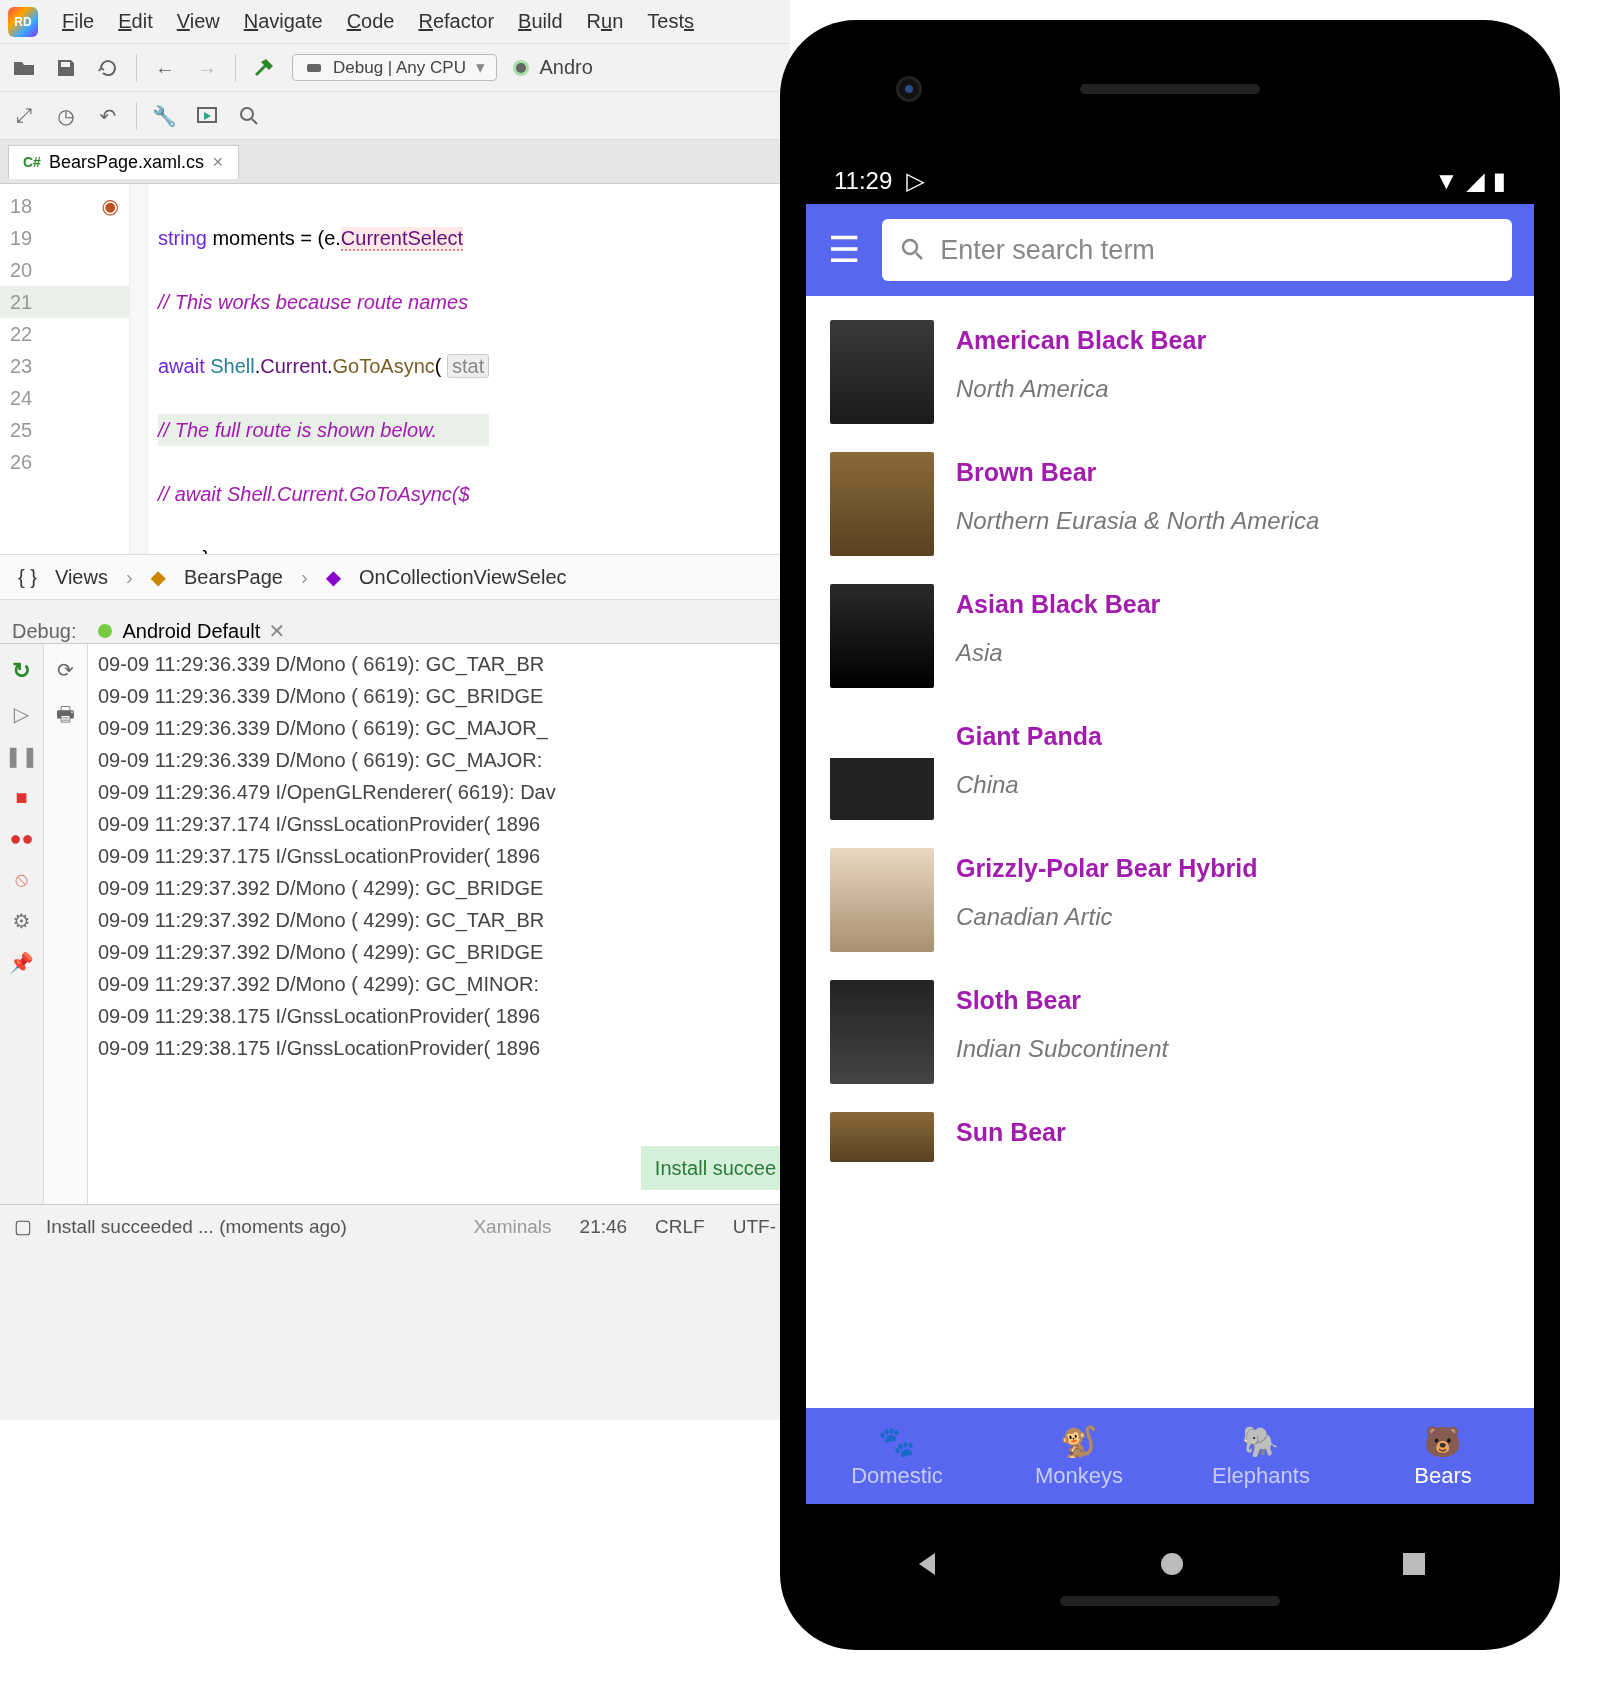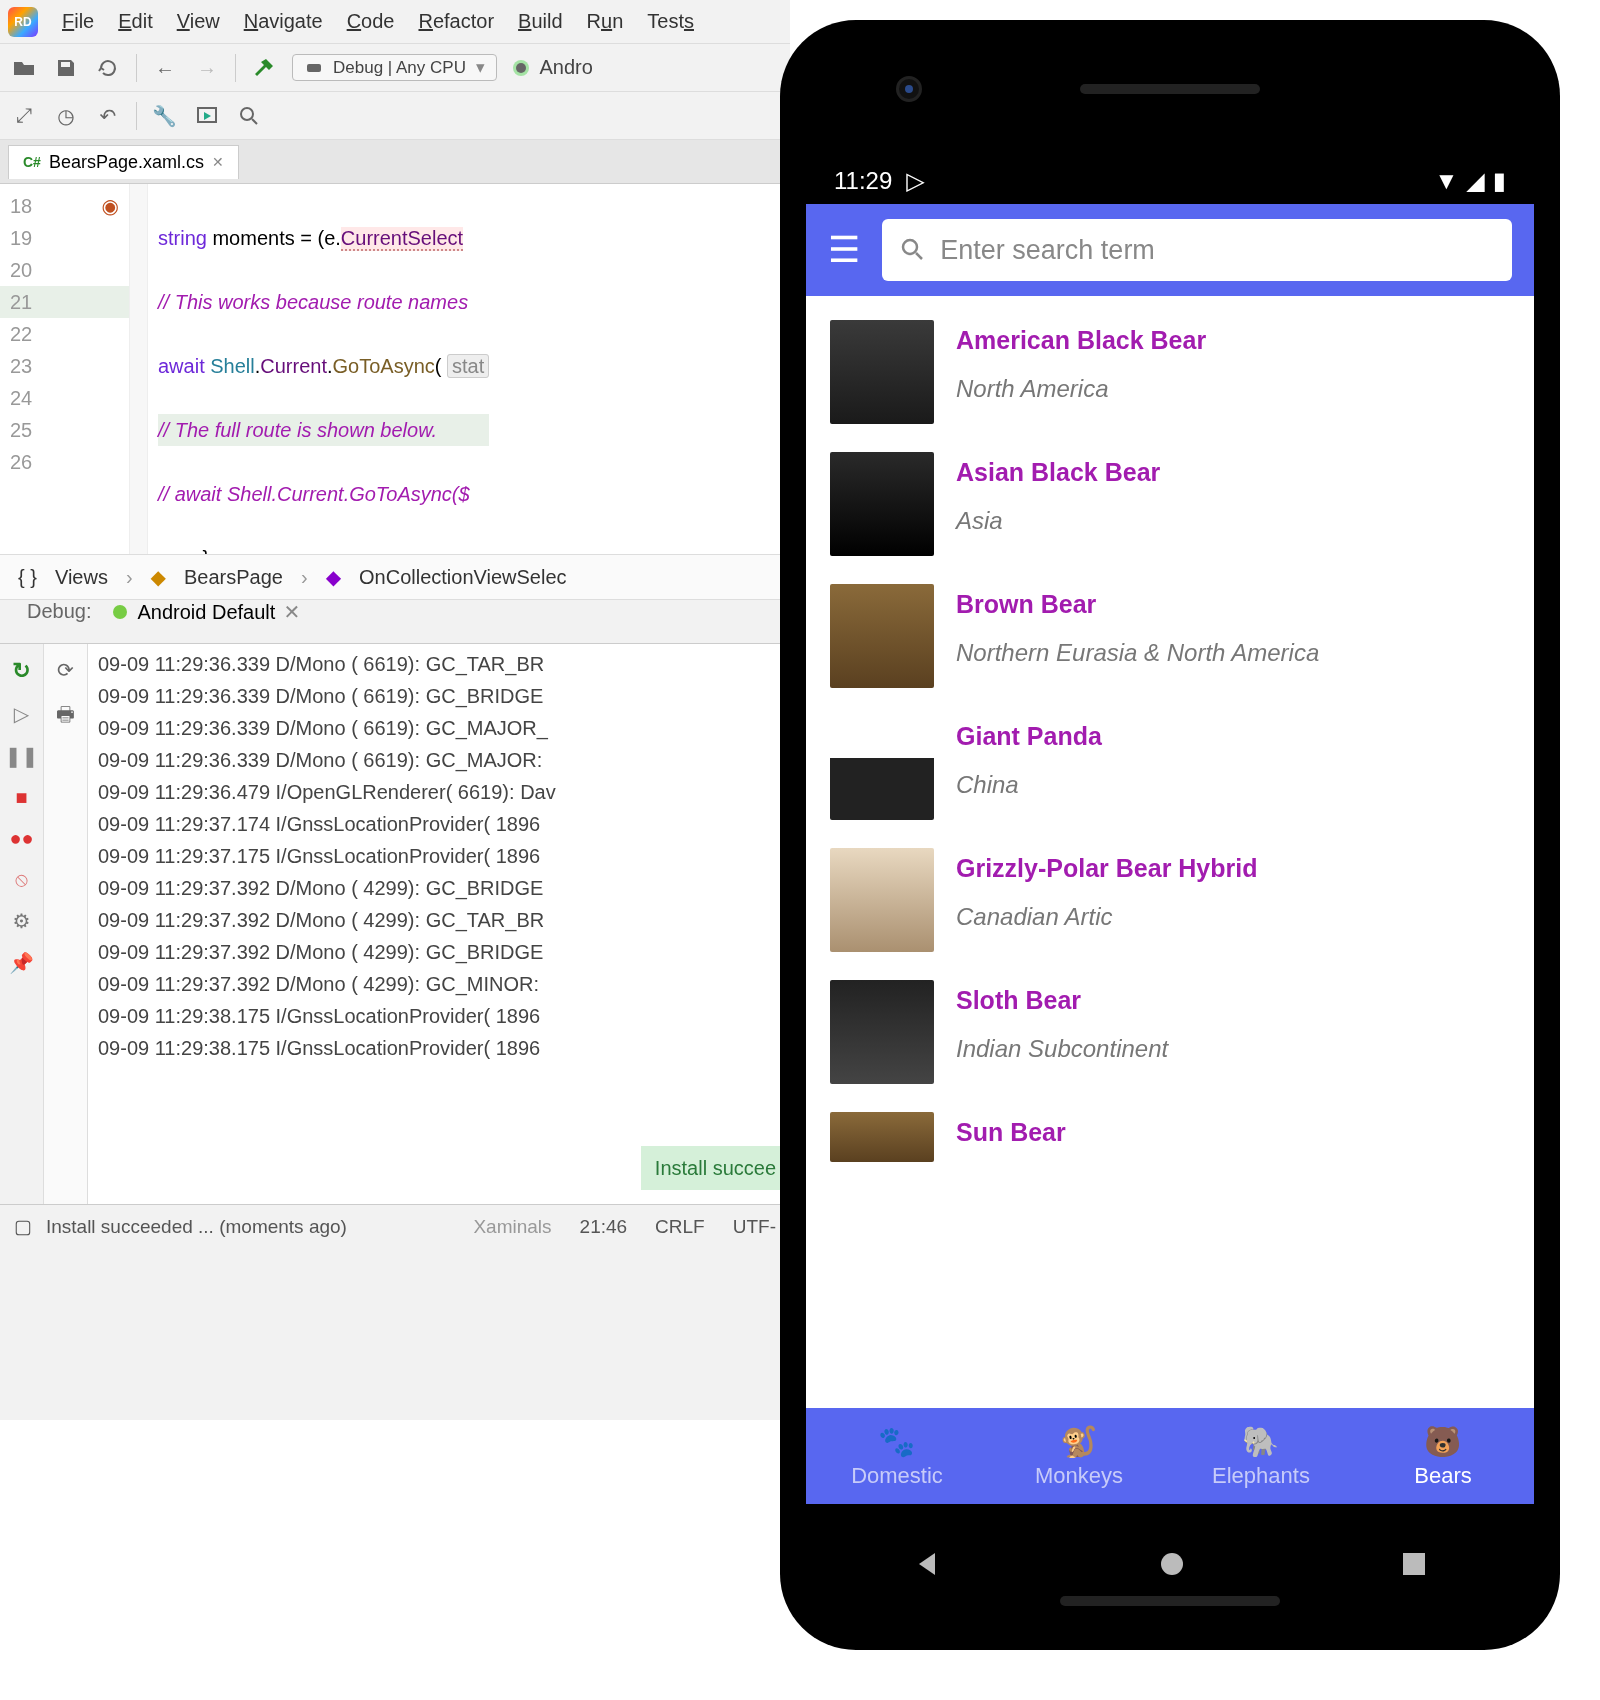--- a/index.html
+++ b/index.html
@@ -29,21 +29,21 @@
 .code { padding:6px 10px; line-height:32px; white-space:pre; overflow:hidden;}
 .kw { color:#6d28d9; }
 .type { color:#267f99; }
 .method { color:#795e26; }
 .comment { color:#a21caf; font-style:italic;}
 .prop { color:#660e7a; }
 .hlmeth { background:#ffe8e8; border-bottom: 2px dotted #c88; }
 .param { background:#eee; border:1px solid #ccc; padding:0 4px; border-radius:3px; color:#888;}
 .breadcrumb { height:46px; display:flex; align-items:center; gap:18px; padding:0 18px; border-top:1px solid #ddd; border-bottom:1px solid #ddd; font-size:20px; color:#333; background:#fafafa;}
 .breadcrumb .chev{color:#999;}
-.debug-tab-row { height:44px; display:flex; align-items:flex-start; padding:0 27px; gap:18px; background:#f2f2f2; border-bottom:1px solid #ccc;}
+.debug-tab-row { height:44px; display:flex; align-items:flex-end; padding:0 12px; gap:18px; background:#f2f2f2; border-bottom:1px solid #ccc;}
 .debug-label{color:#666;}
 .debug-tab{display:flex;align-items:center;gap:8px;}
 .debug-panels{display:flex;align-items:center;gap:28px;height:44px;padding:0 20px;background:#fff;border-bottom:1px solid #ddd;}
 .debug-panel{display:flex;align-items:center;gap:8px;color:#555;font-size:19px;}
 .debug-area{display:flex; height: 560px;}
 .debug-side{width:44px;background:#f2f2f2;border-right:1px solid #ddd;display:flex;flex-direction:column;align-items:center;gap:18px;padding-top:14px;}
 .debug-side2{width:44px;background:#fafafa;border-right:1px solid #ddd;display:flex;flex-direction:column;align-items:center;gap:18px;padding-top:14px;}
 .console{flex:1;background:#fff;font-family:"Consolas","Menlo",monospace;font-size:20px;line-height:32px;padding:4px 10px;color:#444;overflow:hidden;position:relative;}
 .console .success{position:absolute;right:0;bottom:14px;background:#d5f0d9;color:#2a7a3a;padding:6px 14px;}
 .status-bar{height:44px;display:flex;align-items:center;justify-content:space-between;padding:0 14px;border-top:1px solid #ccc;background:#f2f2f2;font-size:19px;color:#555;}
@@ -305,31 +305,31 @@
       </div>
       <div class="list">
         <div class="row">
             <div class="thumb b1"></div>
             <div class="row-text">
               <div class="title">American Black Bear</div>
               <div class="sub">North America</div>
             </div>
           </div>
         <div class="row">
+            <div class="thumb b3"></div>
+            <div class="row-text">
+              <div class="title">Brown Bear</div>
+              <div class="sub">Northern Eurasia &amp; North America</div>
+            </div>
+          </div>
+        <div class="row">
             <div class="thumb b2"></div>
             <div class="row-text">
               <div class="title">Asian Black Bear</div>
               <div class="sub">Asia</div>
-            </div>
-          </div>
-        <div class="row">
-            <div class="thumb b3"></div>
-            <div class="row-text">
-              <div class="title">Brown Bear</div>
-              <div class="sub">Northern Eurasia &amp; North America</div>
             </div>
           </div>
         <div class="row">
             <div class="thumb b4"></div>
             <div class="row-text">
               <div class="title">Giant Panda</div>
               <div class="sub">China</div>
             </div>
           </div>
         <div class="row">

